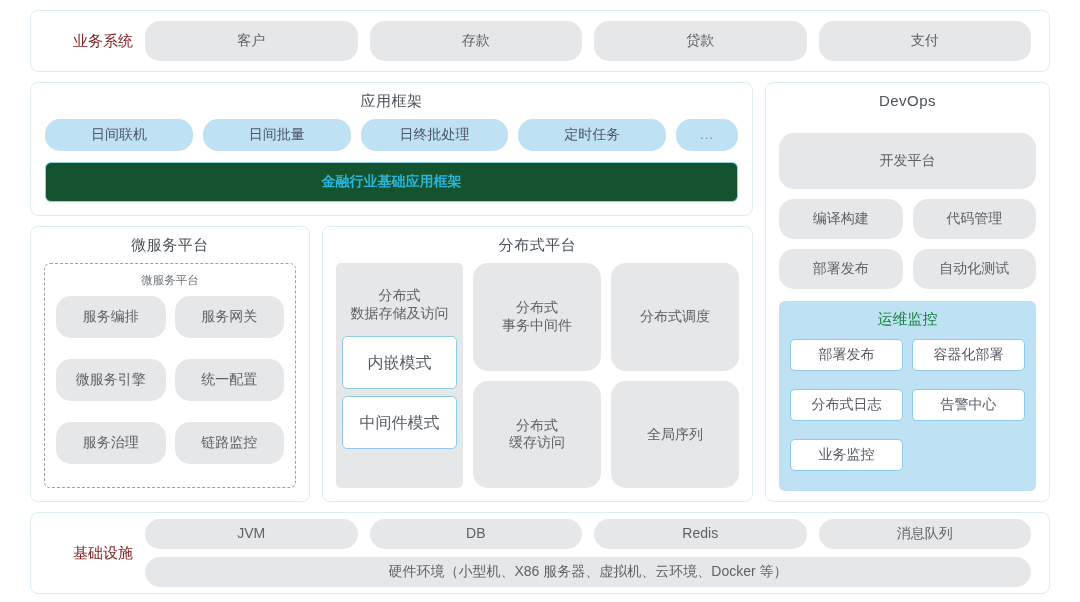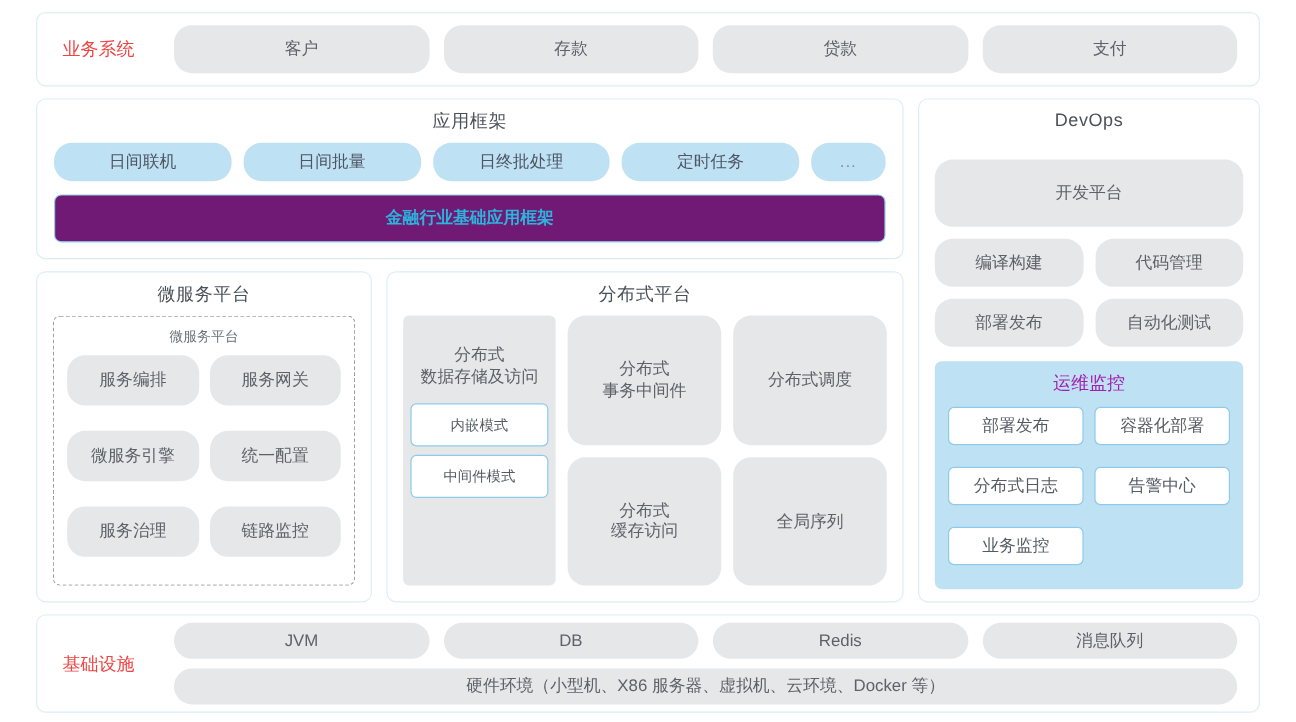--- a/index.html
+++ b/index.html
@@ -68,23 +68,23 @@
   
   .row-business {
     display: flex;
     align-items: center;
     height: 62px;
     padding: 0 14px 0 0;
     gap: 12px;
   }
   .side-label {
     flex: 0 0 102px;
-    text-align: center;
+    text-align: right;
     font-size: 15px;
-    color: #ef4444;
+    color: #7f1d1d;
   }
   .row-business .chips {
     flex: 1 1 auto;
     display: flex;
     gap: 12px;
     padding-right: 4px;
   }
   .row-business .chip {
     flex: 1 1 0;
     height: 40px;
@@ -126,21 +126,21 @@
     flex: 0 0 62px;
     font-size: 13px;
     letter-spacing: 1px;
     color: #7f8a95;
   }
   .appframe-banner {
     margin-top: 11px;
     height: 38px;
     border: 1px solid #8fd2e6;
     border-radius: 6px;
-    background: #701a75;
+    background: #14532d;
     display: flex;
     align-items: center;
     justify-content: center;
     font-size: 14px;
     font-weight: bold;
     color: #2bb4dc;
   }
 
   
   .middle-lower {
@@ -195,23 +195,23 @@
   }
   .dist-col-left .head {
     text-align: center;
     font-size: 14px;
     color: #5d6268;
     line-height: 1.3;
     padding: 17px 0 14px 0;
     white-space: pre-line;
   }
   .dist-col-left .sub {
-    height: 36px;
+    height: 53px;
     margin-bottom: 7px;
-    font-size: 12px;
+    font-size: 16px;
   }
   .dist-col-left .sub:last-child { margin-bottom: 0; }
   .dist-col-right {
     flex: 1 1 auto;
     display: grid;
     grid-template-columns: 1fr 1fr;
     grid-template-rows: 1fr 1fr;
     gap: 10px;
     min-width: 0;
   }
@@ -244,21 +244,21 @@
     background: #bfe1f4;
     border-radius: 6px;
     padding: 0 11px 11px 11px;
     flex: 1 1 auto;
     display: flex;
     flex-direction: column;
   }
   .ops-title {
     text-align: center;
     font-size: 15px;
-    color: #a21caf;
+    color: #15803d;
     padding: 9px 0 10px 0;
   }
   .ops-grid {
     display: grid;
     grid-template-columns: 1fr 1fr;
     gap: 9px;
     flex: 1 1 auto;
   }
   .ops-grid .chip { height: 32px; }
 

